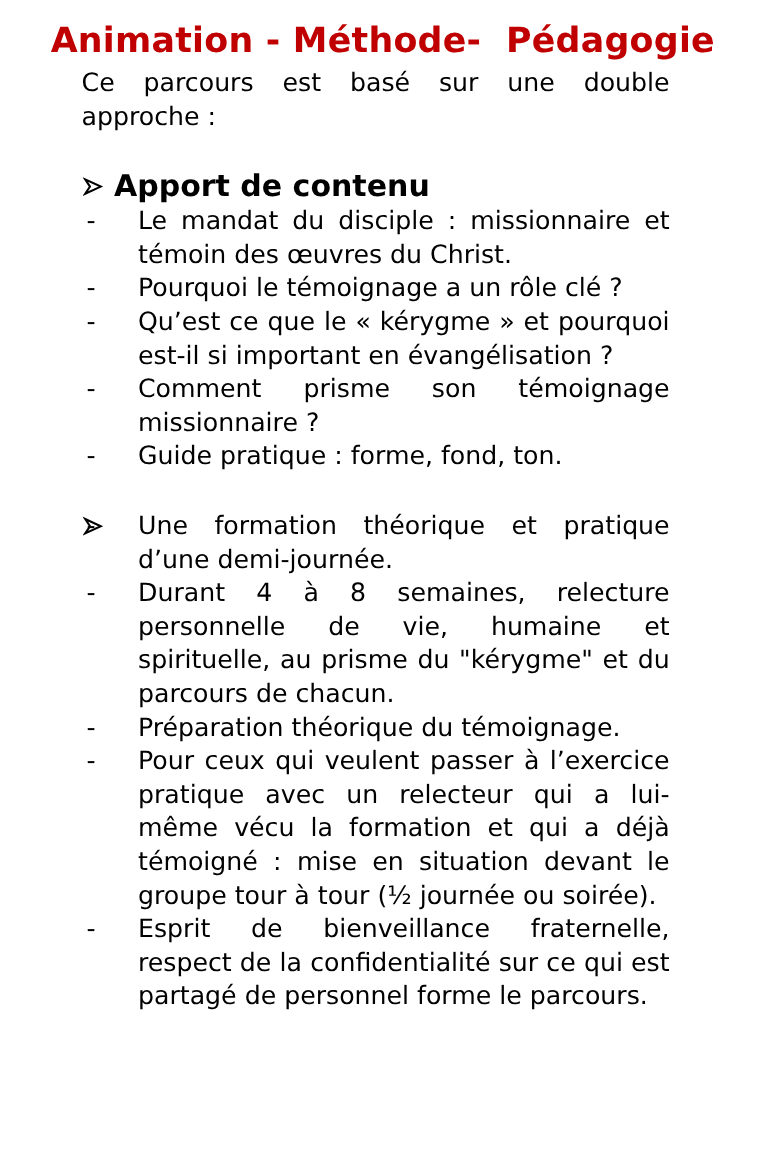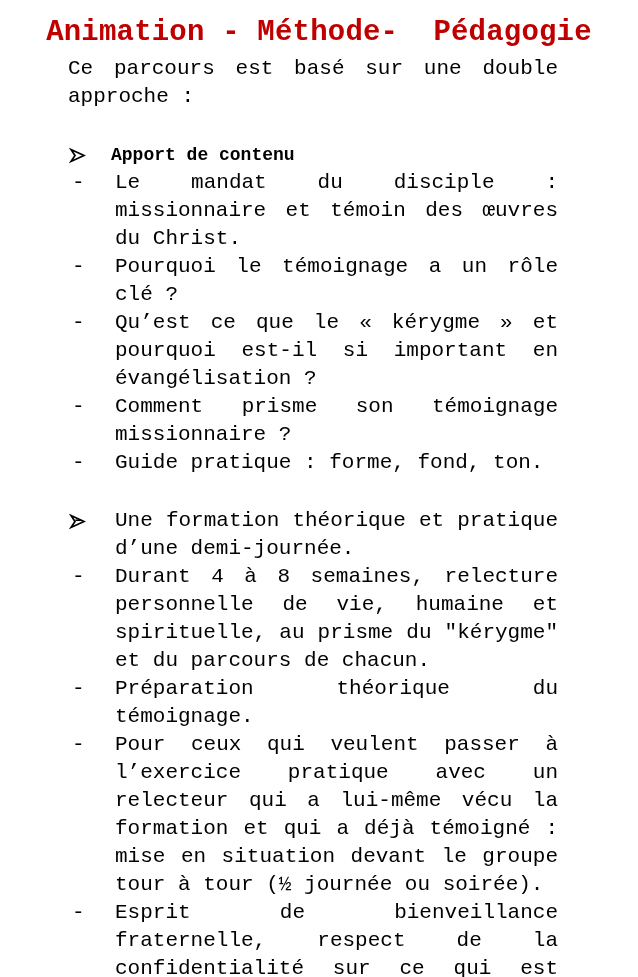--- a/index.html
+++ b/index.html
@@ -10,21 +10,20 @@
     font-family: "DejaVu Sans", "Liberation Sans", sans-serif;
     color: #000000;
     overflow: hidden;
   }
   .slide {
     box-sizing: border-box;
     width: 638px;
     height: 977px;
     padding: 12px 0 0 0;
     background: #ffffff;
-    font-family: Liberation Mono, monospace;
   }
   .title {
     margin: 0;
     padding: 0 18px;
     font-size: 29px;
     font-weight: bold;
     line-height: 42px;
     text-align: center;
     color: #c00000;
     white-space: pre-wrap;
@@ -40,23 +39,23 @@
     margin: 1px 0 0 0;
     text-align: justify;
   }
   .section { margin-top: 30px; }
   .heading-row {
     position: relative;
     padding-left: 27px;
     line-height: 28px;
   }
   .heading-row h2 {
-    margin: 16px;
+    margin: 0;
     display: inline;
-    font-size: 18px;
+    font-size: 25px;
     font-weight: bold;
     line-height: 28px;
   }
   .arrow {
     position: absolute;
     left: 1px;
     top: 6px;
     width: 17px;
     height: 17px;
   }

